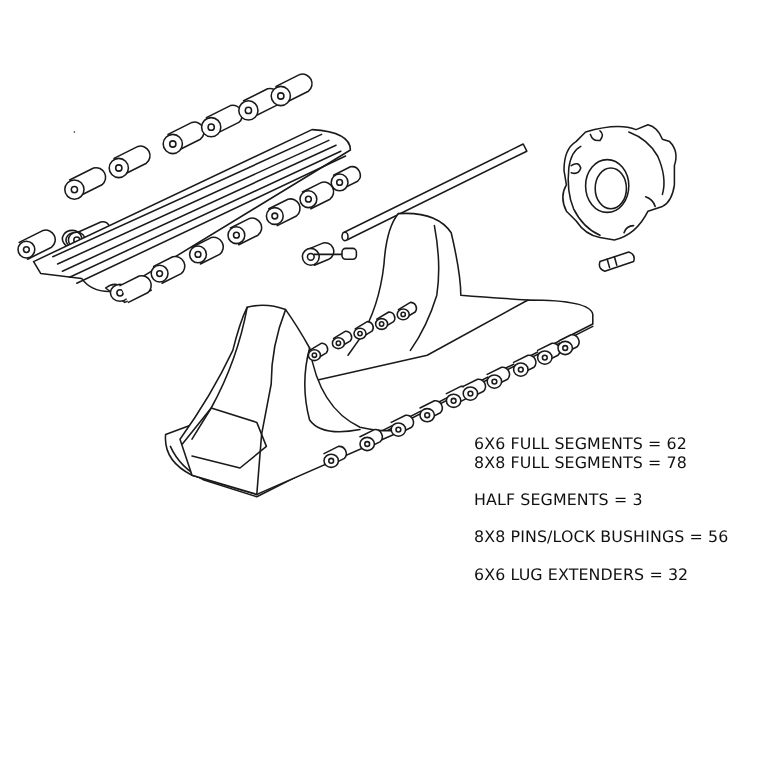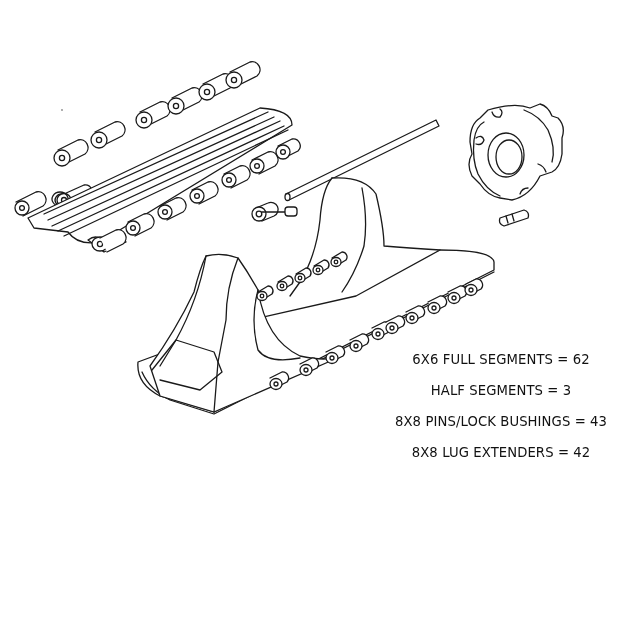--- a/index.html
+++ b/index.html
@@ -3,21 +3,21 @@
 <meta charset="utf-8">
 <style>
   html, body { margin: 0; padding: 0; background: #ffffff; }
   body { width: 640px; height: 640px; position: relative; overflow: hidden; font-family: "DejaVu Sans", sans-serif; }
   .drawing { position: absolute; left: 0; top: 0; width: 640px; height: 640px; }
   .drawing svg { width: 640px; height: 640px; display: block; }
   .drawing path, .drawing line, .drawing ellipse, .drawing circle, .drawing polyline, .drawing rect {
     fill: #ffffff; stroke: #1a1a1a; stroke-width: 1.3; stroke-linejoin: round; stroke-linecap: round;
   }
   .drawing .nofill { fill: none; }
-  .parts-list { position: absolute; left: 395px; top: 352px; color: #111111; font-size: 13.2px; line-height: 15.5px; letter-spacing: 0.1px; text-align: center; }
+  .parts-list { position: absolute; left: 395px; top: 363px; color: #111111; font-size: 13.2px; line-height: 15.5px; letter-spacing: 0.1px; }
   .parts-list .row { white-space: nowrap; }
   .parts-list .gap { height: 15.5px; }
 </style>
 </head>
 <body>
 
 <div class="drawing">
   <svg viewBox="0 0 640 640" xmlns="http://www.w3.org/2000/svg">
 
     <g>
@@ -190,19 +190,20 @@
         <path d="M466,284 l10,-5 a6,6 0 0 1 5,10 l-10,5"></path>
           <ellipse cx="471" cy="290" rx="6" ry="5.5"></ellipse>
           <circle cx="471" cy="290" r="2"></circle>
       </g>
     </g>
   </svg>
 </div>
 
 <div class="parts-list">
   <div class="row">6X6 FULL SEGMENTS = 62</div>
+  <div class="row">8X8 FULL SEGMENTS = 78</div>
   <div class="gap"></div>
   <div class="row">HALF SEGMENTS = 3</div>
   <div class="gap"></div>
-  <div class="row">8X8 PINS/LOCK BUSHINGS = 43</div>
+  <div class="row">8X8 PINS/LOCK BUSHINGS = 56</div>
   <div class="gap"></div>
-  <div class="row">8X8 LUG EXTENDERS = 42</div>
+  <div class="row">6X6 LUG EXTENDERS = 32</div>
 </div>
 
 </body></html>

